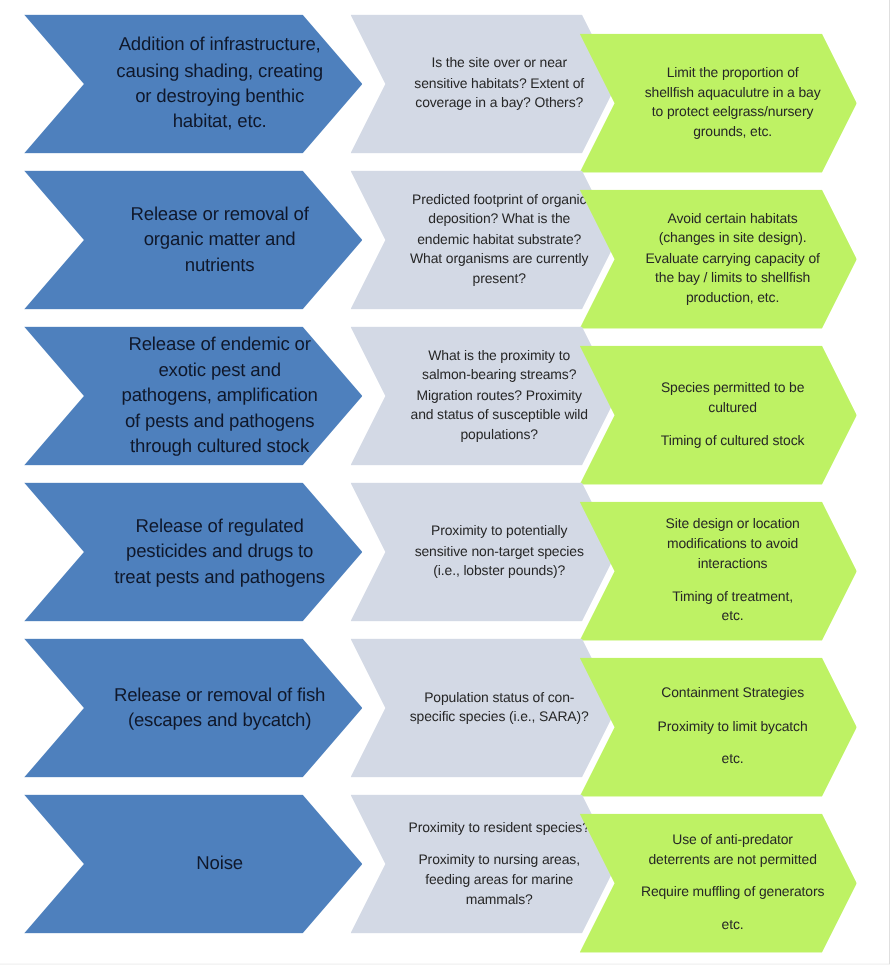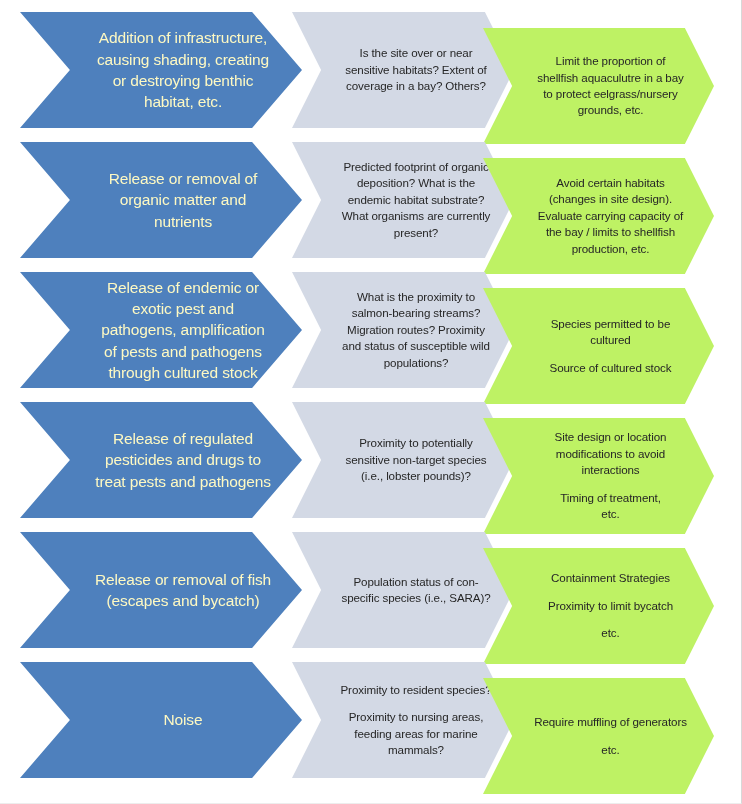--- a/index.html
+++ b/index.html
@@ -68,21 +68,21 @@
   }
 
   
   .chev-text {
     text-align: center;
     white-space: pre-line;
     box-sizing: border-box;
   }
 
   .chev-stage1 .chev-text {
-    color: #fef9c3;
+    color: #0f172a;
     font-size: 15.5px;
     line-height: 1.38;
     width: 204px;
     margin-left: 44px;
     letter-spacing: -0.15px;
   }
 
   .chev-stage2 .chev-text,
   .chev-stage3 .chev-text {
     color: #262626;
@@ -163,21 +163,21 @@
       </div>
       <div class="chev chev-stage2">
         <div class="chev-text">What is the proximity to
 salmon-bearing streams?
 Migration routes?  Proximity
 and status of susceptible wild
 populations?</div>
       </div>
       <div class="chev chev-stage3">
         <div class="chev-text"><p>Species permitted to be
-cultured</p><p>Source of cultured stock</p></div>
+cultured</p><p>Timing of cultured stock</p></div>
       </div>
     </div>
     <div class="row" style="top: 402px;">
       <div class="chev chev-stage1">
         <div class="chev-text">Release of regulated
 pesticides and drugs to
 treat pests and pathogens</div>
       </div>
       <div class="chev chev-stage2">
         <div class="chev-text">Proximity to potentially
@@ -207,16 +207,17 @@
     <div class="row" style="top: 662px;">
       <div class="chev chev-stage1">
         <div class="chev-text">Noise</div>
       </div>
       <div class="chev chev-stage2">
         <div class="chev-text"><p>Proximity to resident species?</p><p>Proximity to nursing areas,
 feeding areas for marine
 mammals?</p></div>
       </div>
       <div class="chev chev-stage3">
-        <div class="chev-text"><p>Require muffling of generators</p><p>etc.</p></div>
+        <div class="chev-text"><p>Use of anti-predator
+deterrents are not permitted</p><p>Require muffling of generators</p><p>etc.</p></div>
       </div>
     </div>
   </div>
 
 </body></html>

